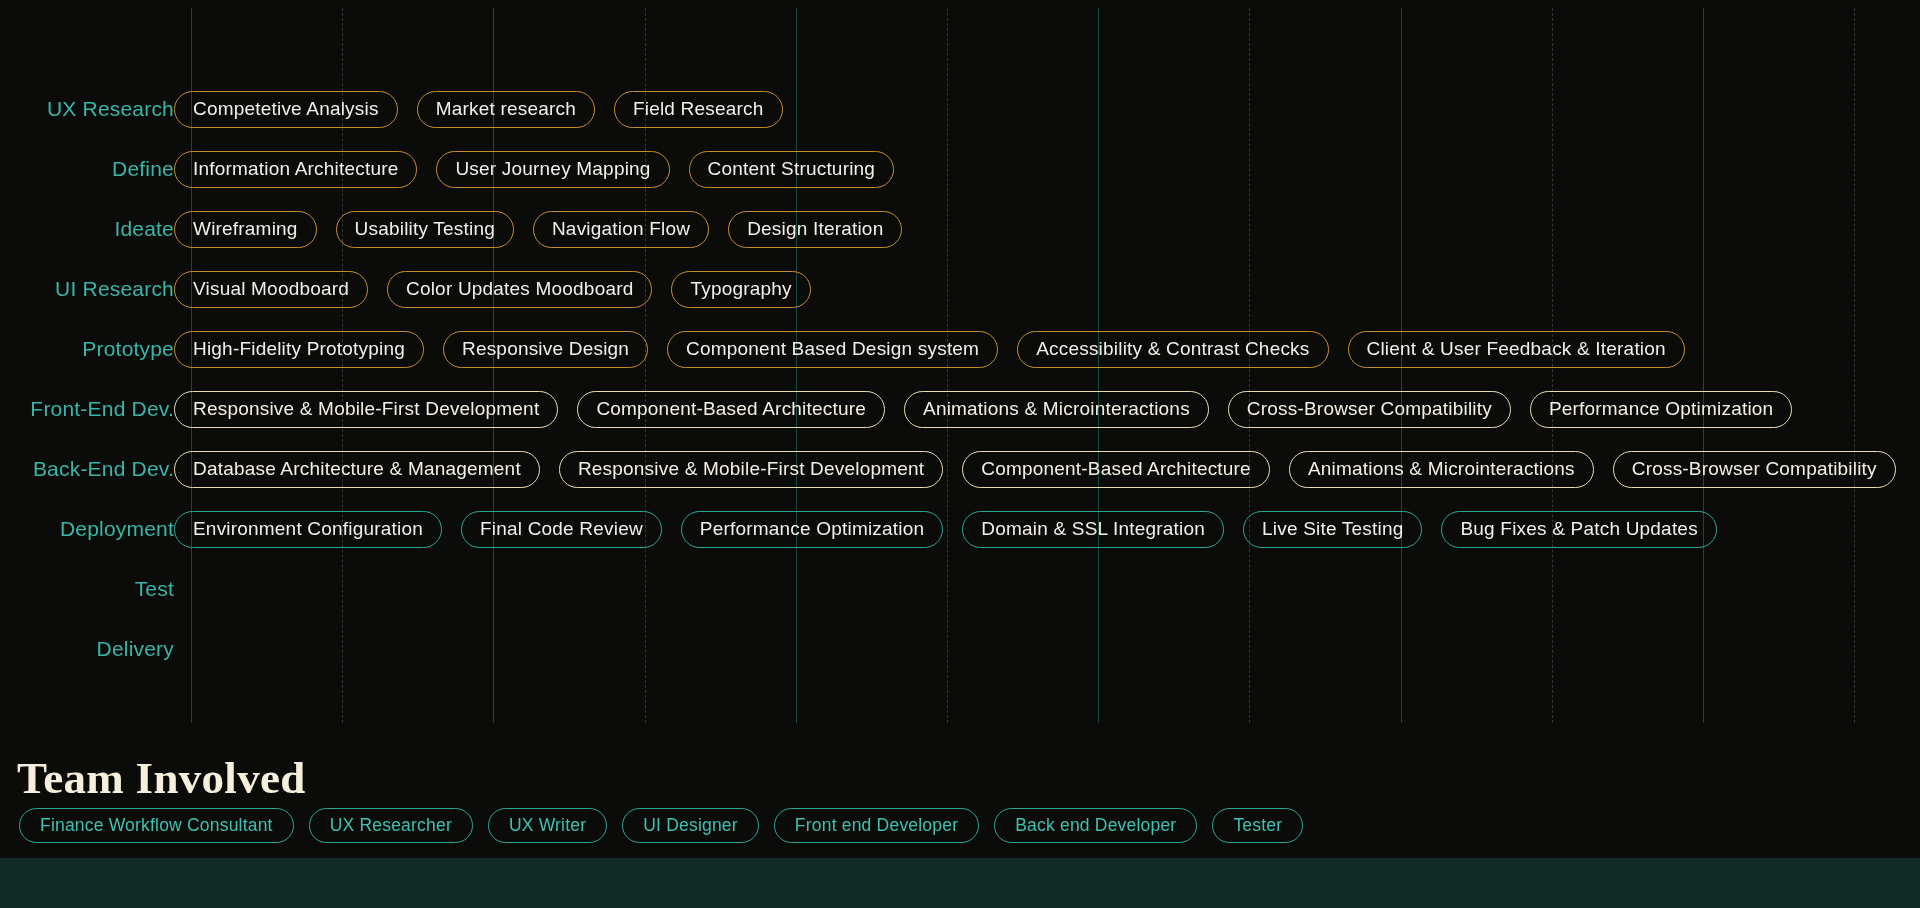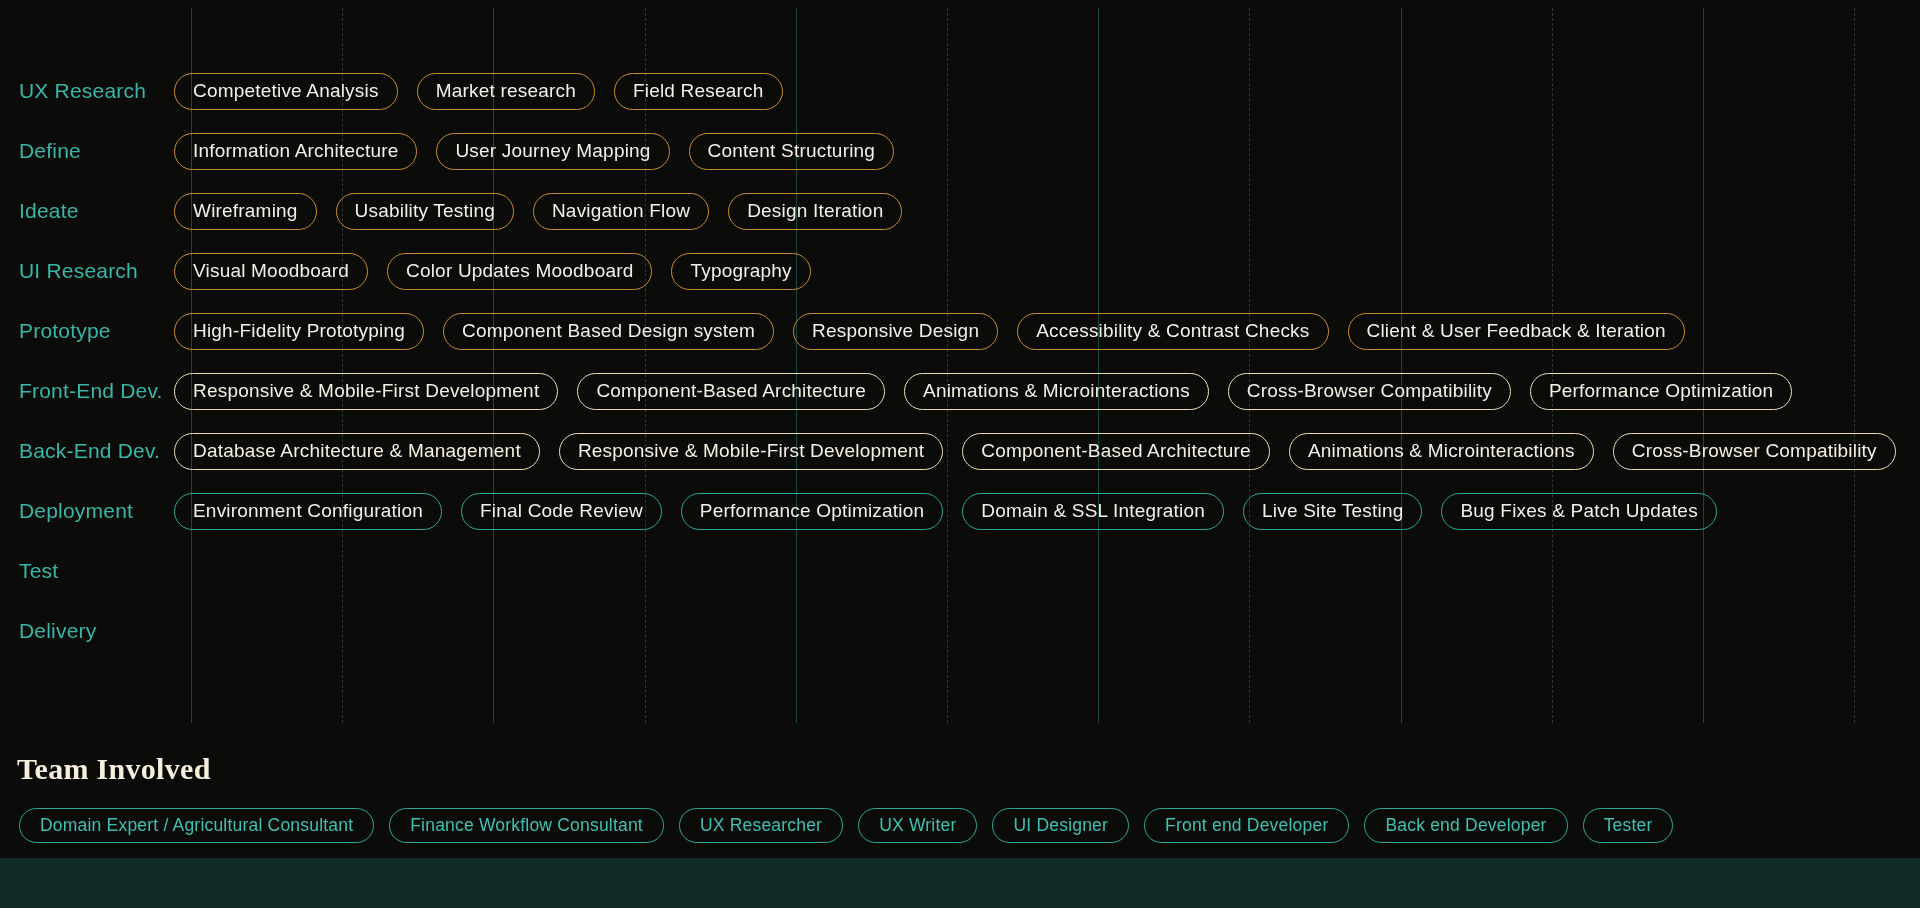--- a/index.html
+++ b/index.html
@@ -24,23 +24,24 @@
     height: 715px;
     width: 0;
     border-left: 1px solid rgba(38, 122, 112, 0.55);
   }
   .gridline.dashed {
     border-left: 1px dashed rgba(108, 126, 120, 0.38);
   }
   
   .rows-wrap {
     position: absolute;
-    top: 61px;
+    top: 79px;
     left: 0;
     right: 0;
+    text-align: right;
   }
   .wf-row {
     display: flex;
     align-items: center;
     height: 60px;
     white-space: nowrap;
   }
   .row-label {
     flex: 0 0 174px;
     padding-left: 19px;
@@ -75,21 +76,21 @@
   .chip.theme-cream { border-color: #e9ddb0; color: #f4f1e2; }
   .chip.theme-teal  { border-color: #2ba79a; }
   
   .team-heading {
     position: absolute;
     top: 752px;
     left: 17px;
     margin: 0;
     font-family: "Liberation Serif", serif;
     font-weight: 700;
-    font-size: 30px;
+    font-size: 45px;
     color: #f6efdc;
     letter-spacing: 0.3px;
   }
   .team-row {
     position: absolute;
     top: 808px;
     left: 19px;
     right: 10px;
     display: flex;
     align-items: center;
@@ -167,22 +168,22 @@
         <div class="chips">
           <span class="chip theme-gold">Visual Moodboard</span>
           <span class="chip theme-gold">Color Updates Moodboard</span>
           <span class="chip theme-gold">Typography</span>
         </div>
       </div>
       <div class="wf-row">
         <div class="row-label">Prototype</div>
         <div class="chips">
           <span class="chip theme-gold">High-Fidelity Prototyping</span>
+          <span class="chip theme-gold">Responsive Design</span>
           <span class="chip theme-gold">Component Based Design system</span>
-          <span class="chip theme-gold">Responsive Design</span>
           <span class="chip theme-gold">Accessibility &amp; Contrast Checks</span>
           <span class="chip theme-gold">Client &amp; User Feedback &amp; Iteration</span>
         </div>
       </div>
       <div class="wf-row">
         <div class="row-label">Front-End Dev.</div>
         <div class="chips">
           <span class="chip theme-cream">Responsive &amp; Mobile-First Development</span>
           <span class="chip theme-cream">Component-Based Architecture</span>
           <span class="chip theme-cream">Animations &amp; Microinteractions</span>
@@ -213,21 +214,20 @@
       </div>
       <div class="wf-row">
         <div class="row-label">Test</div>
       </div>
       <div class="wf-row">
         <div class="row-label">Delivery</div>
       </div>
     </div>
   <h2 class="team-heading">Team Involved</h2>
   <div id="team" class="team-row">
-      <span class="team-chip">Domain Expert / Agricultural Consultant</span>
       <span class="team-chip">Finance Workflow Consultant</span>
       <span class="team-chip">UX Researcher</span>
       <span class="team-chip">UX Writer</span>
       <span class="team-chip">UI Designer</span>
       <span class="team-chip">Front end Developer</span>
       <span class="team-chip">Back end Developer</span>
       <span class="team-chip">Tester</span>
     </div>
   <div class="footer-band"></div>
 </div>

